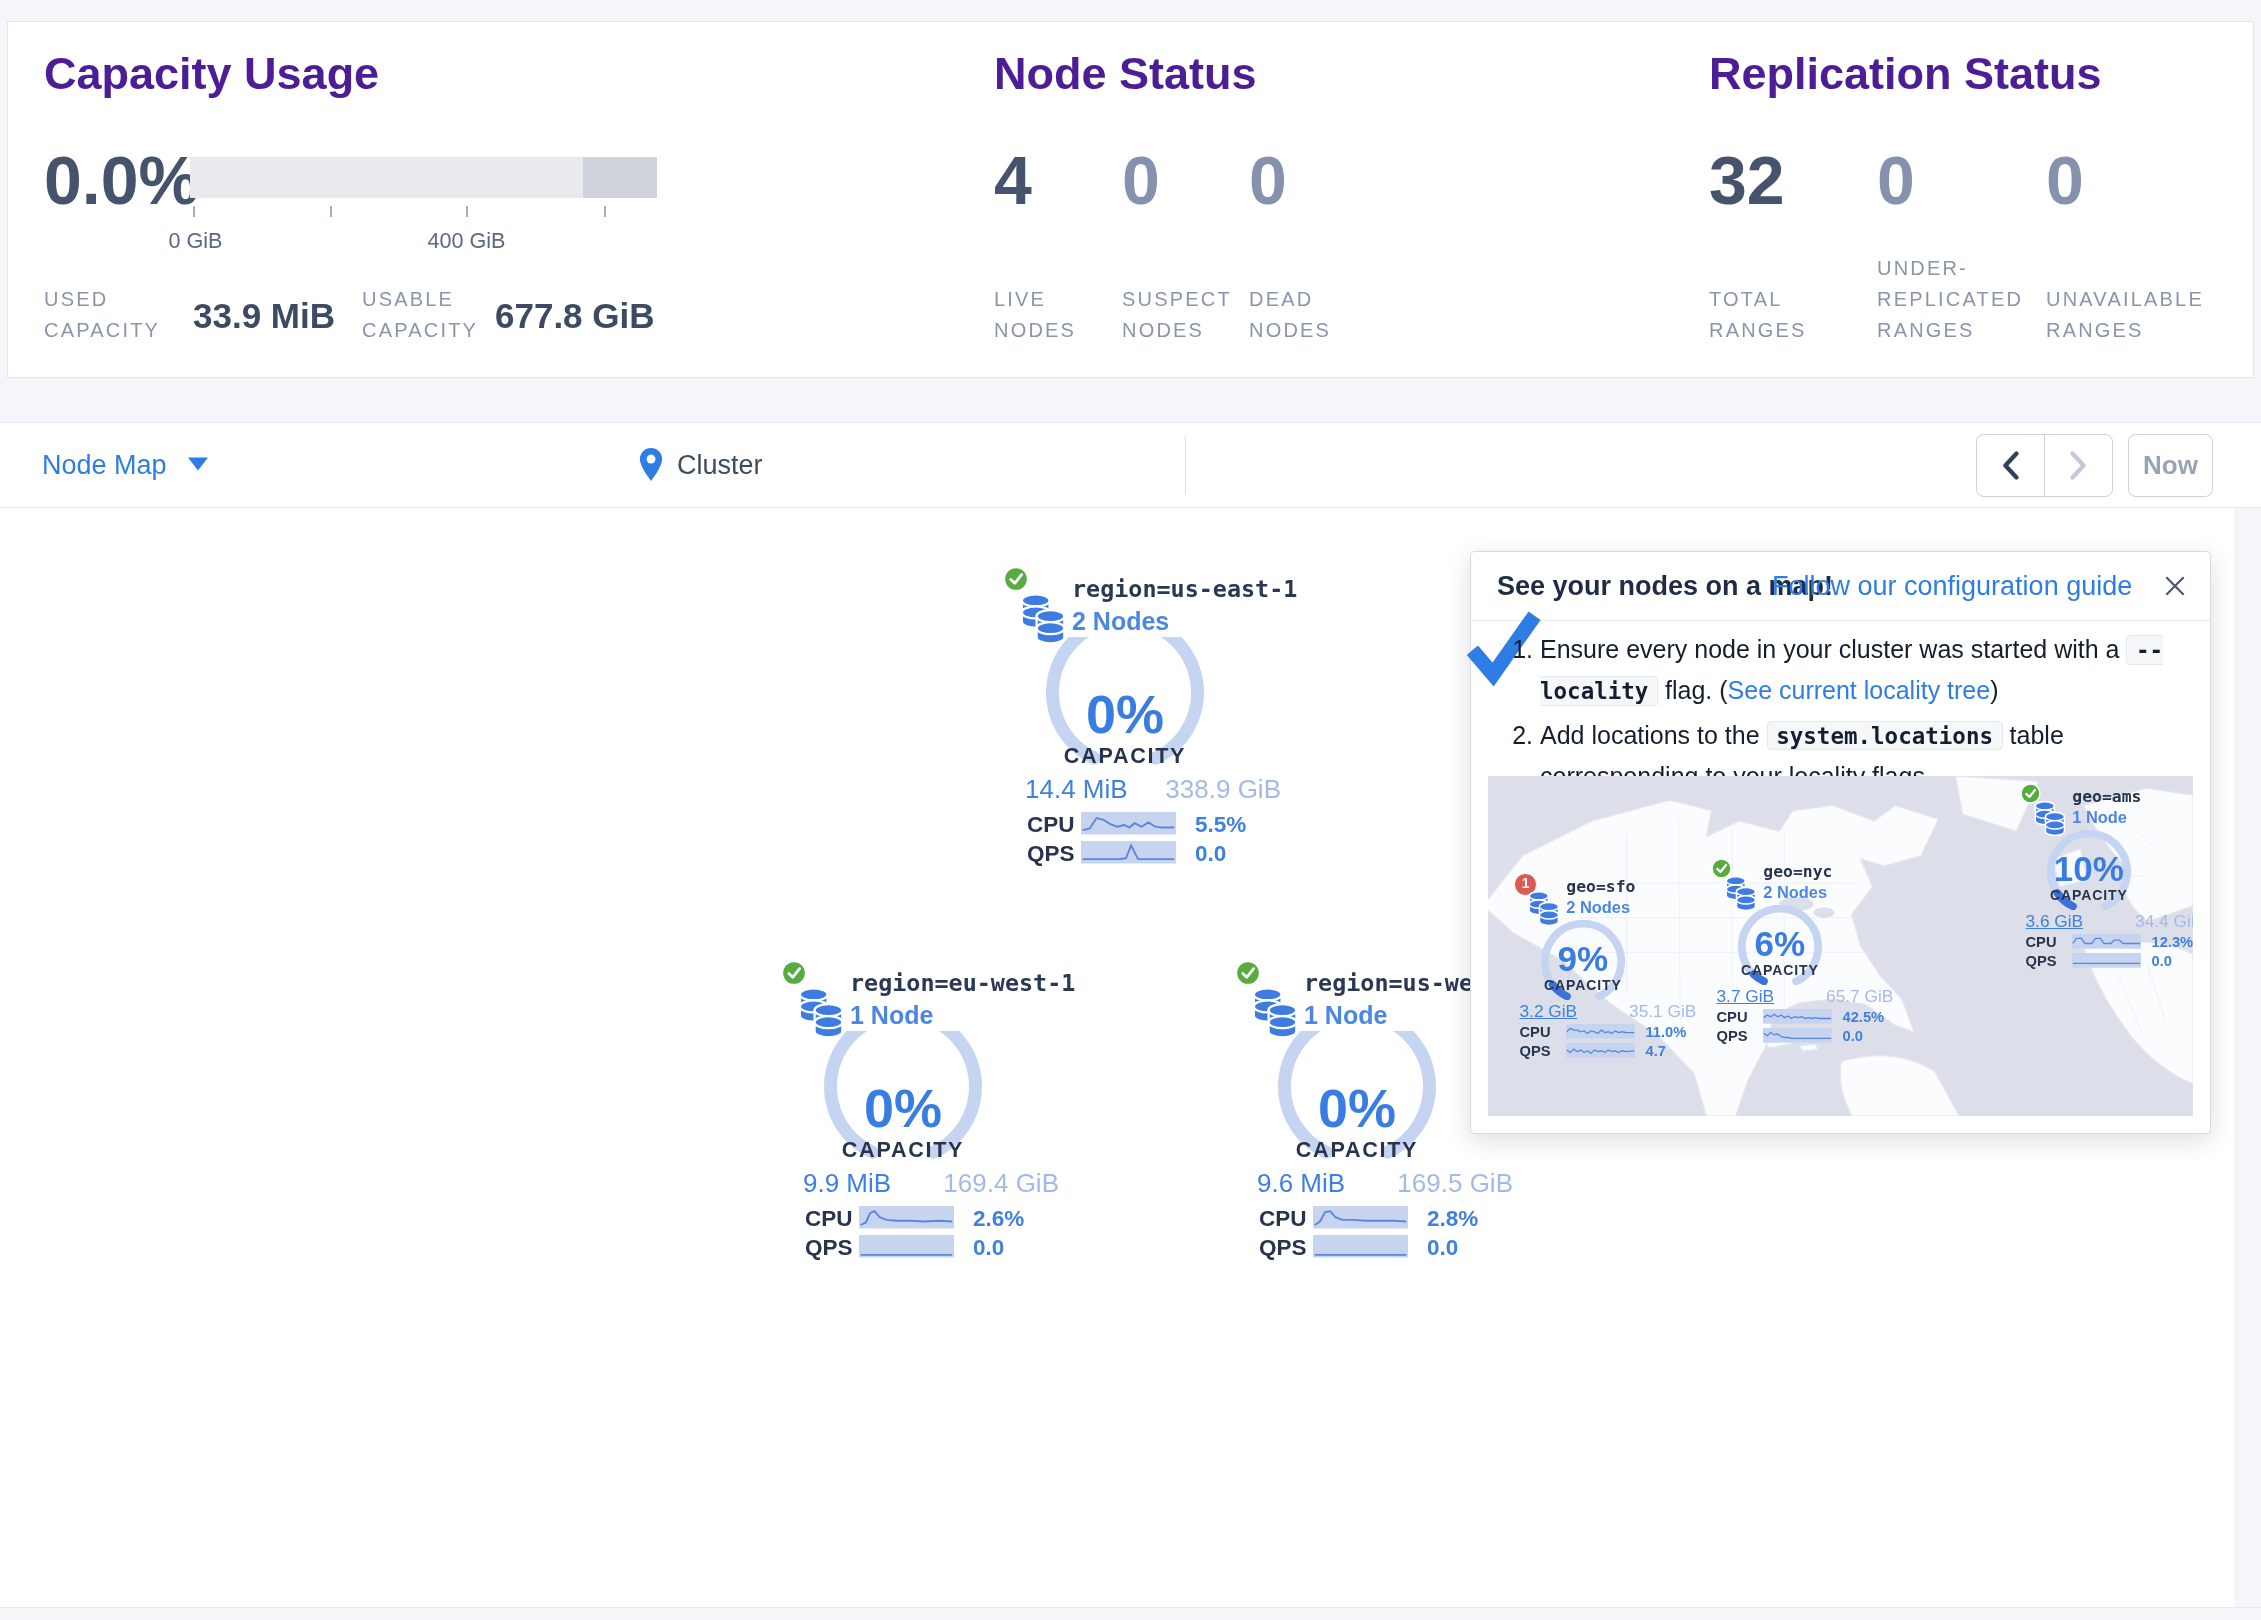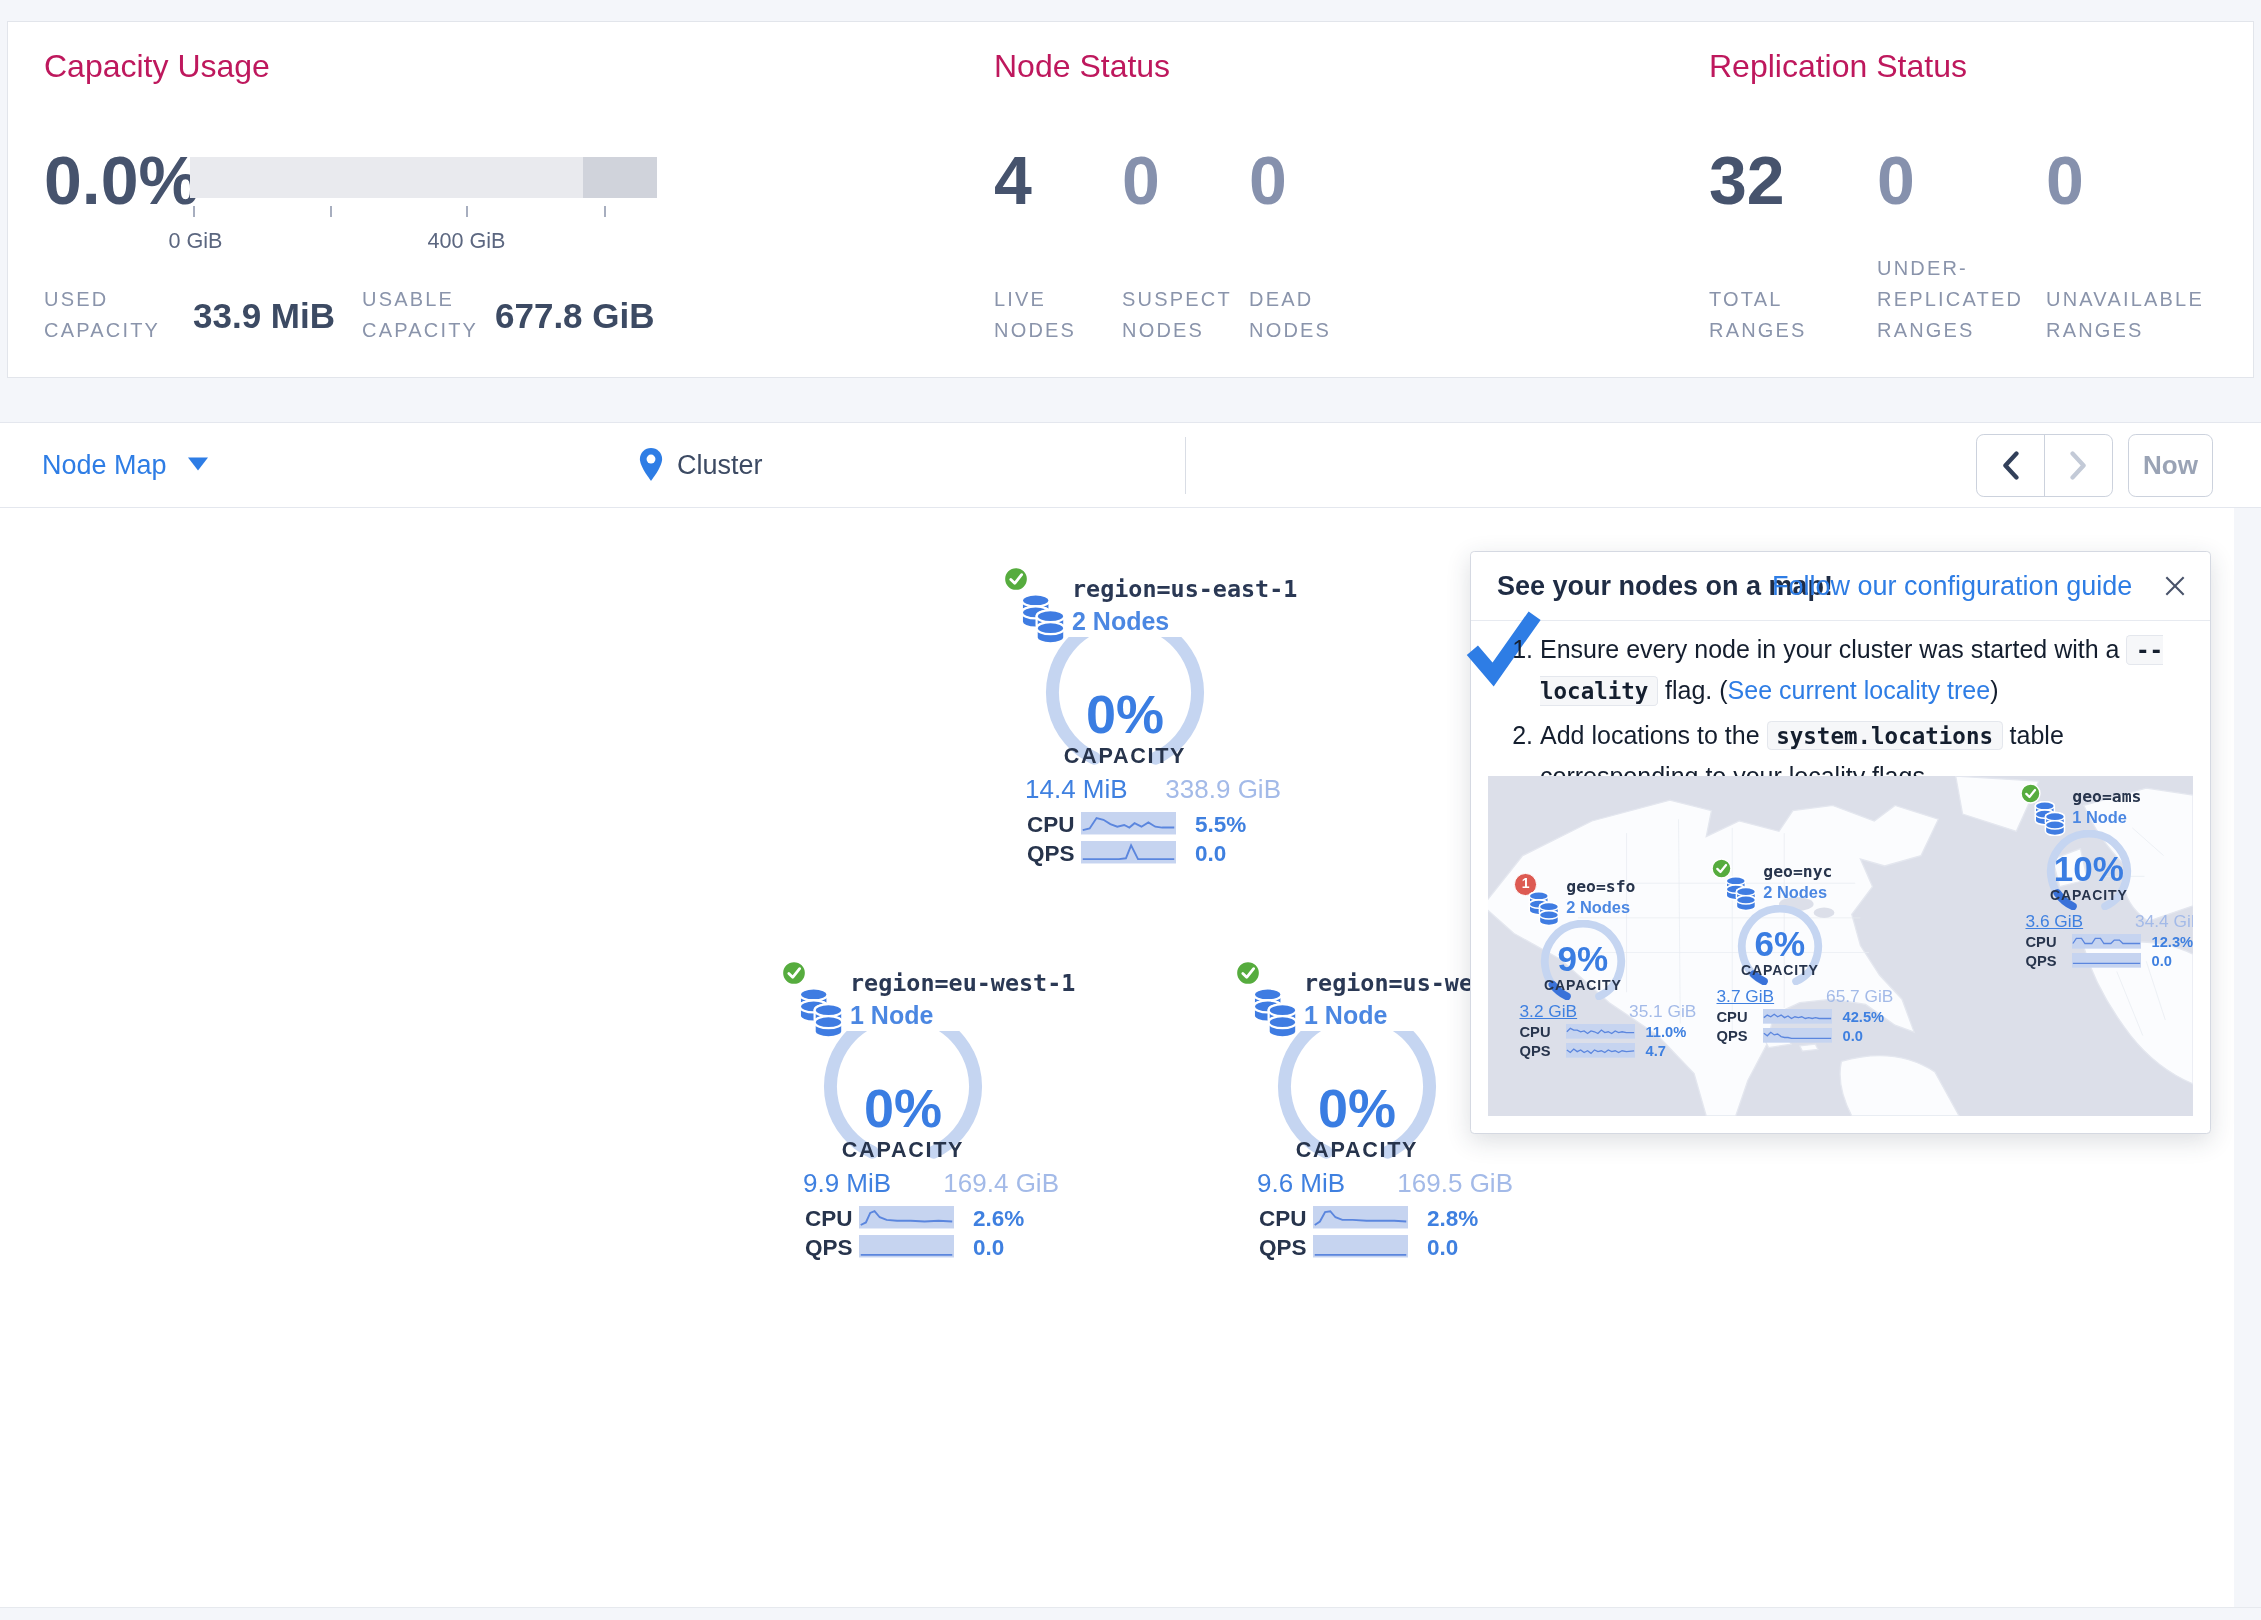--- a/index.html
+++ b/index.html
@@ -3,21 +3,21 @@
 <meta charset="utf-8">
 <style>
   * { margin:0; padding:0; box-sizing:border-box; }
   html,body { background:#f4f6fa; }
   .page { position:relative; width:2261px; height:1621px; background:#f4f6fa;
           font-family:"Liberation Sans", sans-serif; overflow:hidden; color:#3c4a63; }
 
   
   .stats-panel { position:absolute; left:7px; top:21px; width:2247px; height:357px;
                  background:#fff; border:0.9px solid #e2e5eb; }
-  .sec-title { position:absolute; top:26px; font-size:32px; font-weight:normal; color:#be185d; }
+  .sec-title { position:absolute; top:26px; font-size:45px; font-weight:bold; color:#4c1d95; }
   .big-num { position:absolute; top:119px; font-size:68px; font-weight:bold; color:#46536d; }
   .big-num.dim { color:#8691ad; }
   .caps-label { position:absolute; bottom:31px; font-size:20px; color:#8a94ab;
                 letter-spacing:2.2px; line-height:31px; }
   .kv-value { position:absolute; top:274px; font-size:35px; font-weight:bold; color:#3c4a63; }
 
   .cap-bar { position:absolute; left:182px; top:135px; width:467px; height:41px; background:#e9eaee; }
   .cap-bar-dark { position:absolute; right:0; top:0; width:74px; height:41px; background:#d0d3db; }
   .cap-tick { position:absolute; top:184px; width:1.7px; height:11.3px; background:#a7aebf; }
   .cap-tick-label { position:absolute; top:206px; width:121px; text-align:center;

